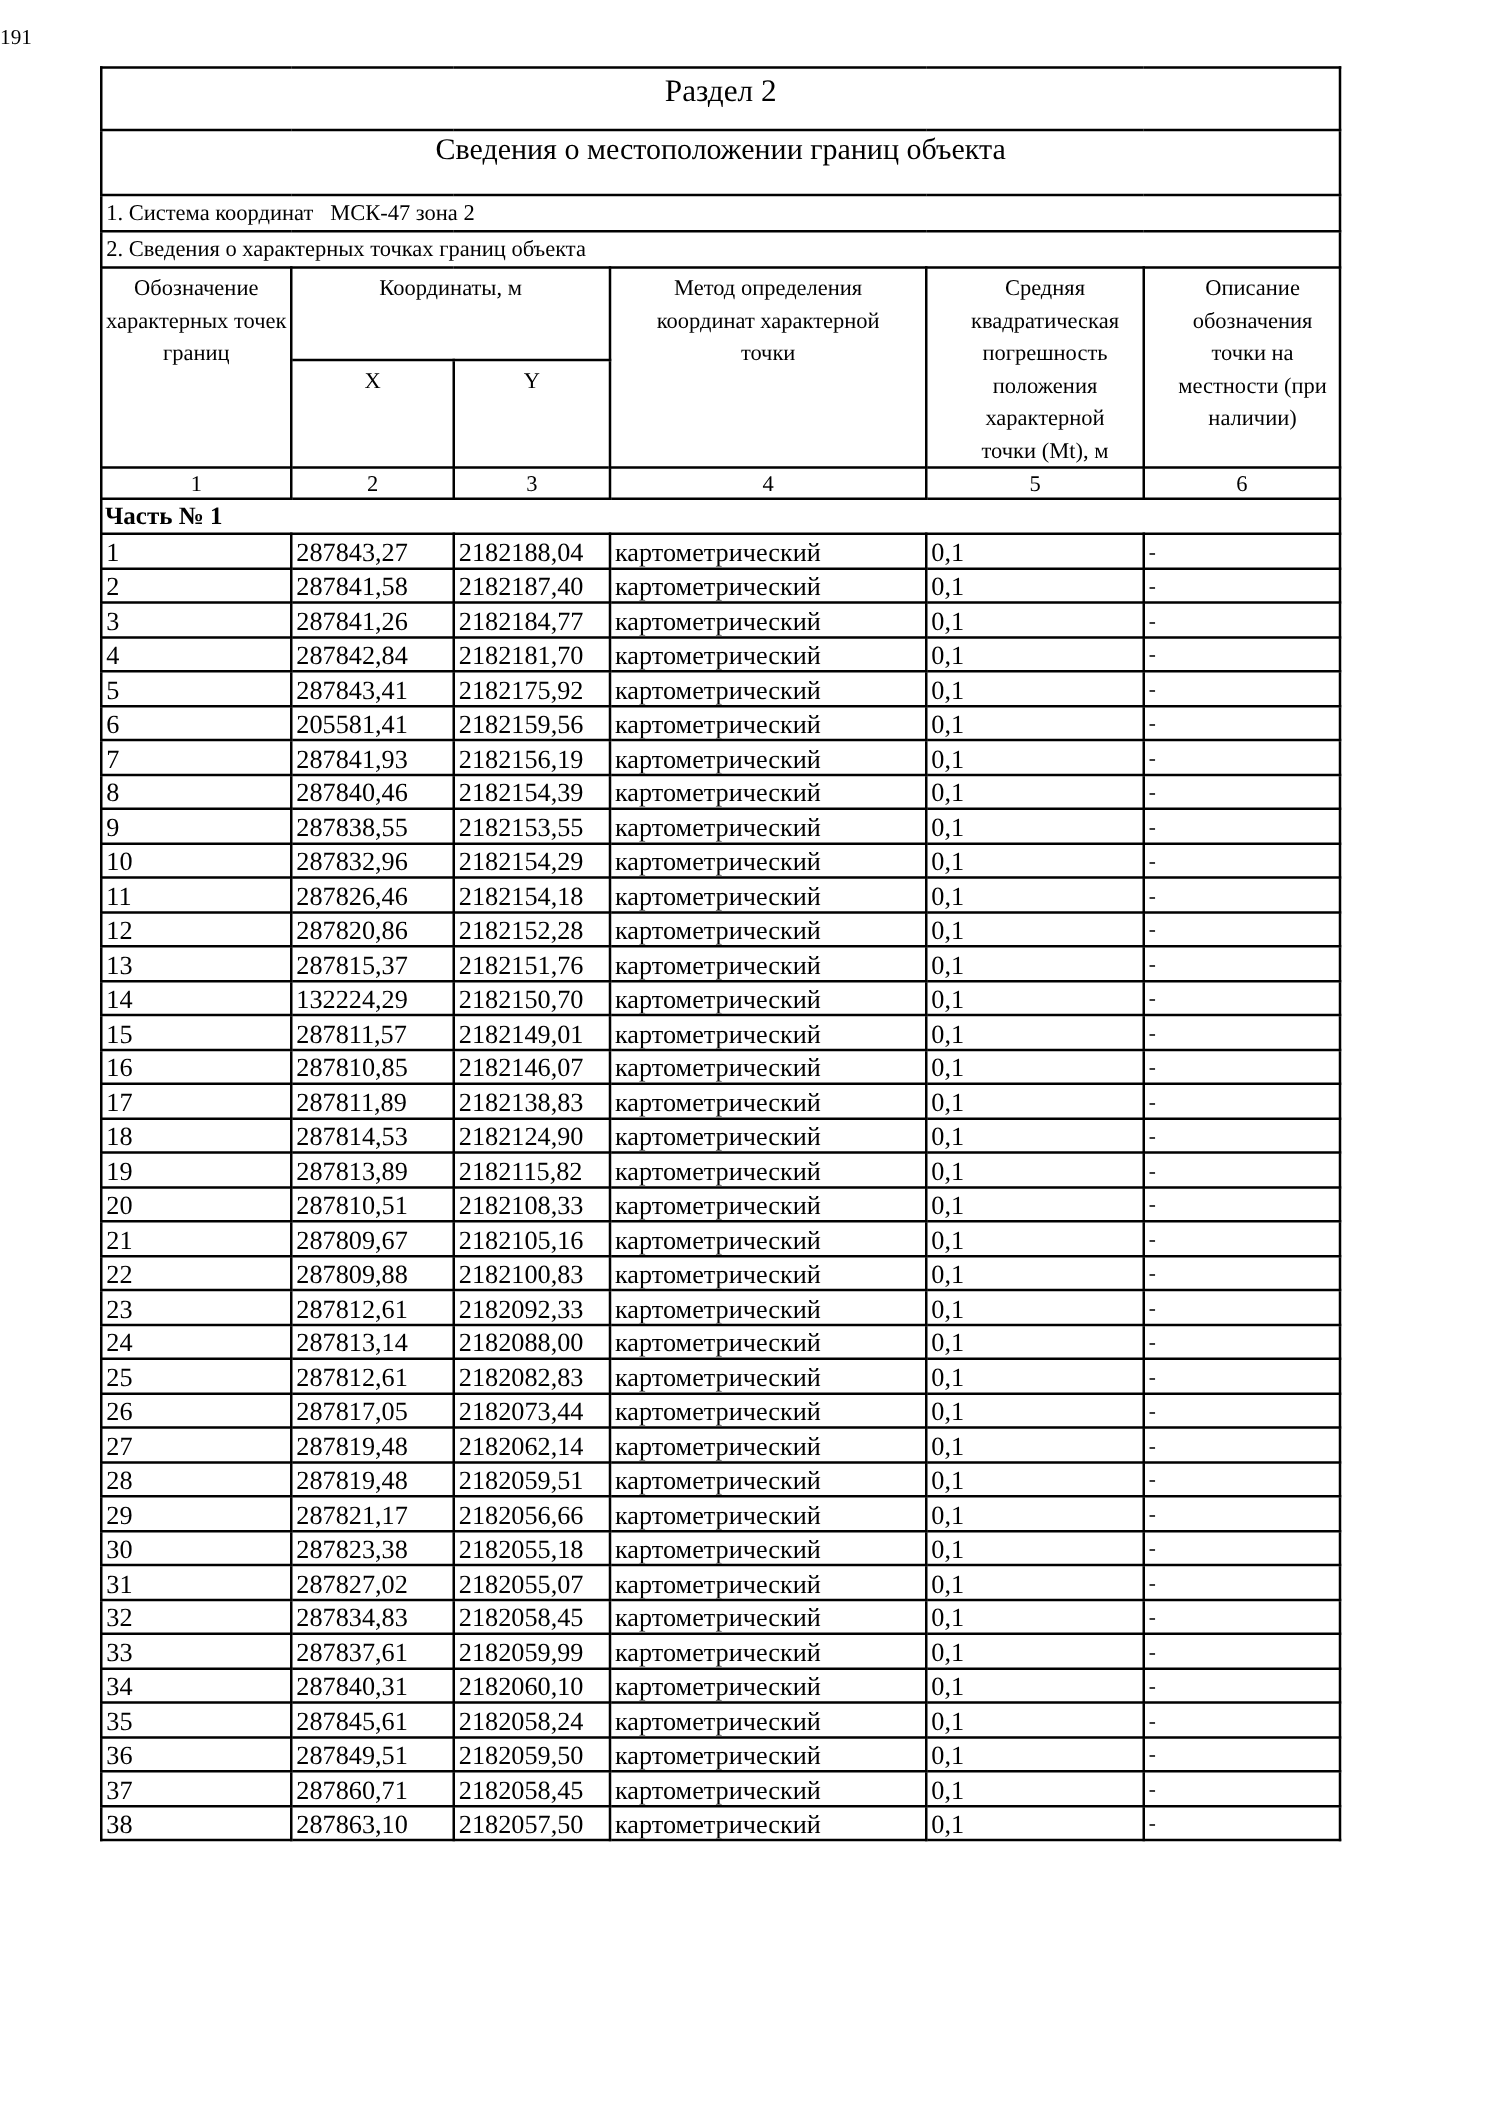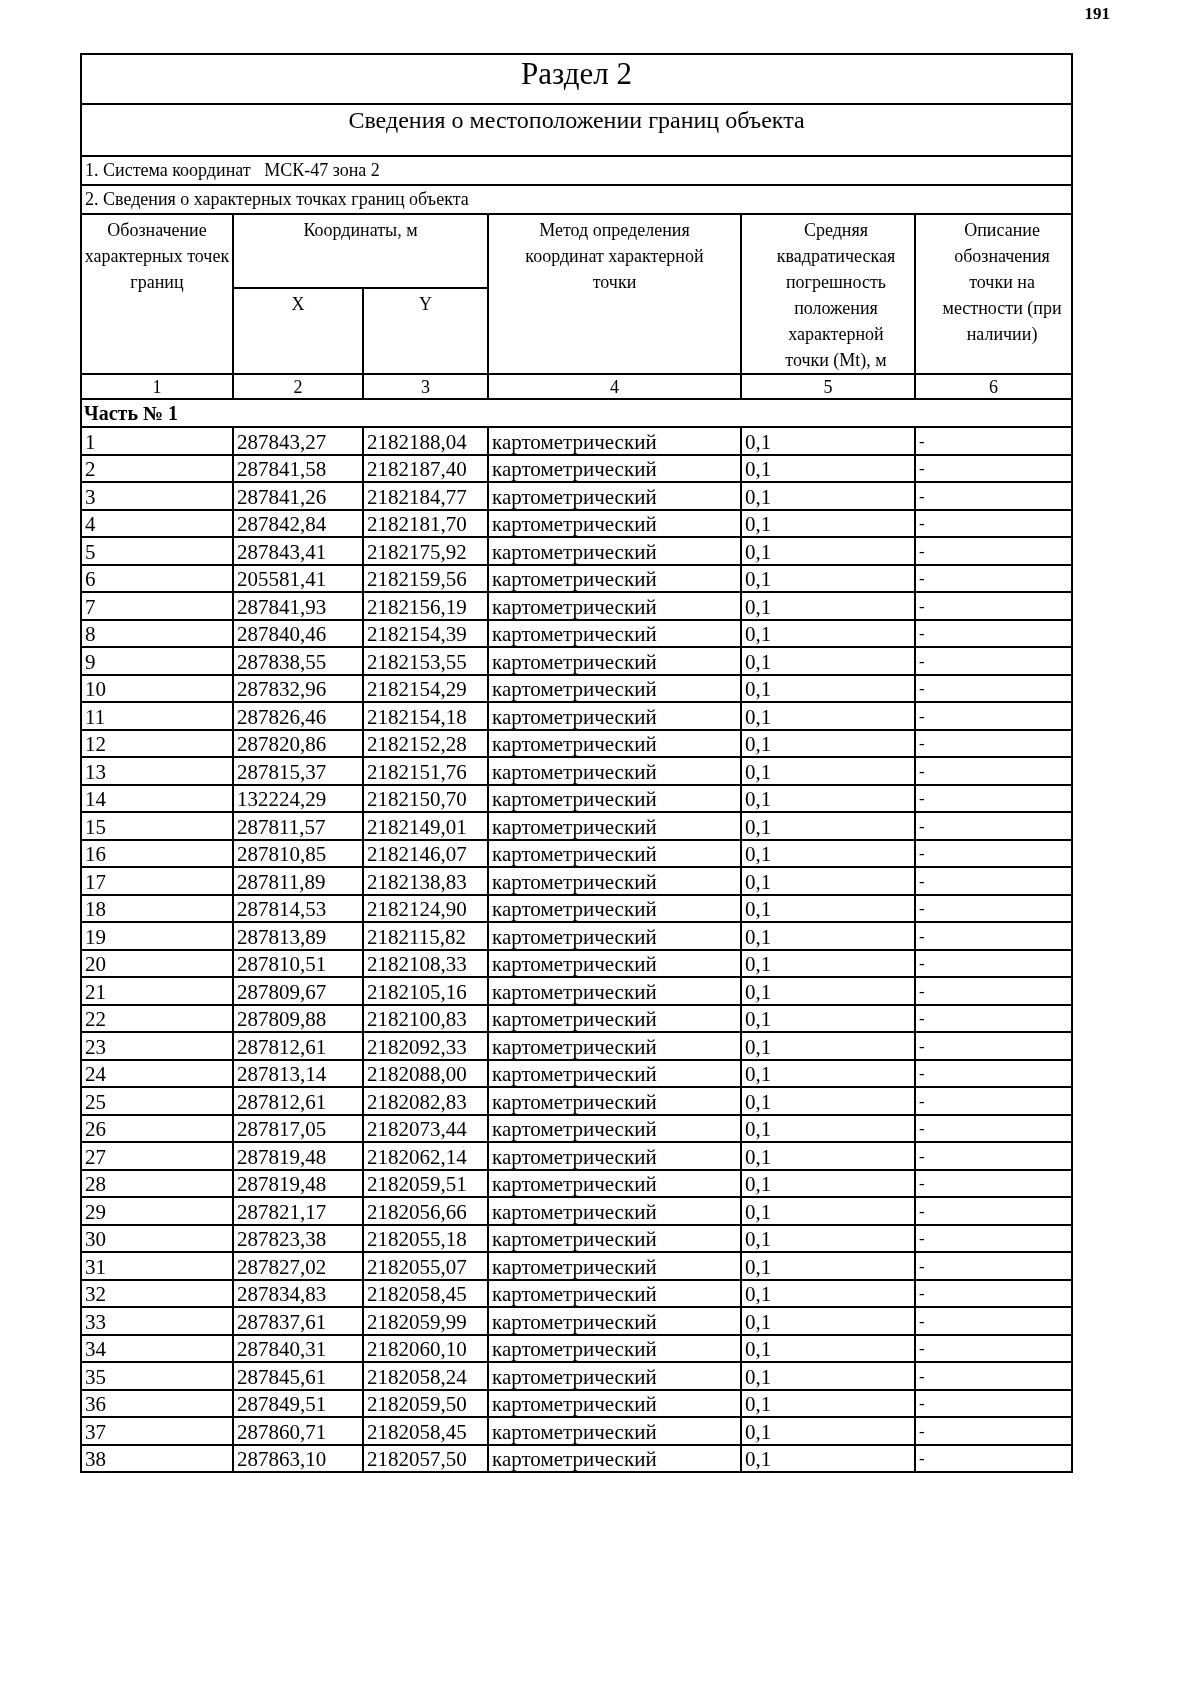--- a/index.html
+++ b/index.html
@@ -1,20 +1,20 @@
 <!DOCTYPE html>
 <html><head>
 <meta charset="utf-8">
 <style>
   html, body { margin: 0; padding: 0; background: #ffffff; }
   body { width: 1200px; height: 1697px; position: relative; font-family: "Liberation Serif", "DejaVu Serif", serif; color: #000; }
-  .page-number { position: absolute; top: 4px; left: 0; width: 1110px; text-align: right; font-size: 17px; font-weight: bold; }
+  .page-number { position: absolute; top: 20px; left: 0; width: 1110px; text-align: left; font-size: 17px; }
   table.main { position: absolute; left: 80px; top: 53px; width: 991px; border-collapse: collapse; table-layout: fixed; }
   table.main td { border: 2px solid #000; padding: 0; vertical-align: top; }
-  .title { height: 48px; text-align: center; font-size: 31px; vertical-align: middle !important; padding-top: 0; margin-top: 41px; }
+  .title { height: 48px; text-align: center; font-size: 25px; vertical-align: middle !important; padding-top: 0; margin-top: 41px; }
   .title span { display: block; margin-top: -10px; }
   .subtitle { height: 50px; text-align: center; font-size: 24px; border-radius: 12px; }
   .subtitle span { display: block; margin-top: 2px; }
   .line { height: 27px; font-size: 18px; padding-left: 3px !important; vertical-align: middle !important; }
   .hdr { text-align: center; font-size: 18px; line-height: 26px; padding-top: 2px !important; }
   .hdr-coords { height: 68px; }
   .hdr-xy { height: 80px; }
   .colnum { height: 23px; text-align: center; font-size: 18px; line-height: 22px; vertical-align: middle !important; }
   .part { height: 26px; font-size: 20px; padding-left: 2px !important; vertical-align: middle !important; font-weight: bold; }
   tr.data td { height: 25.5px; font-size: 21px; line-height: 24px; vertical-align: bottom; padding-left: 3px !important; white-space: nowrap; overflow: hidden; }

